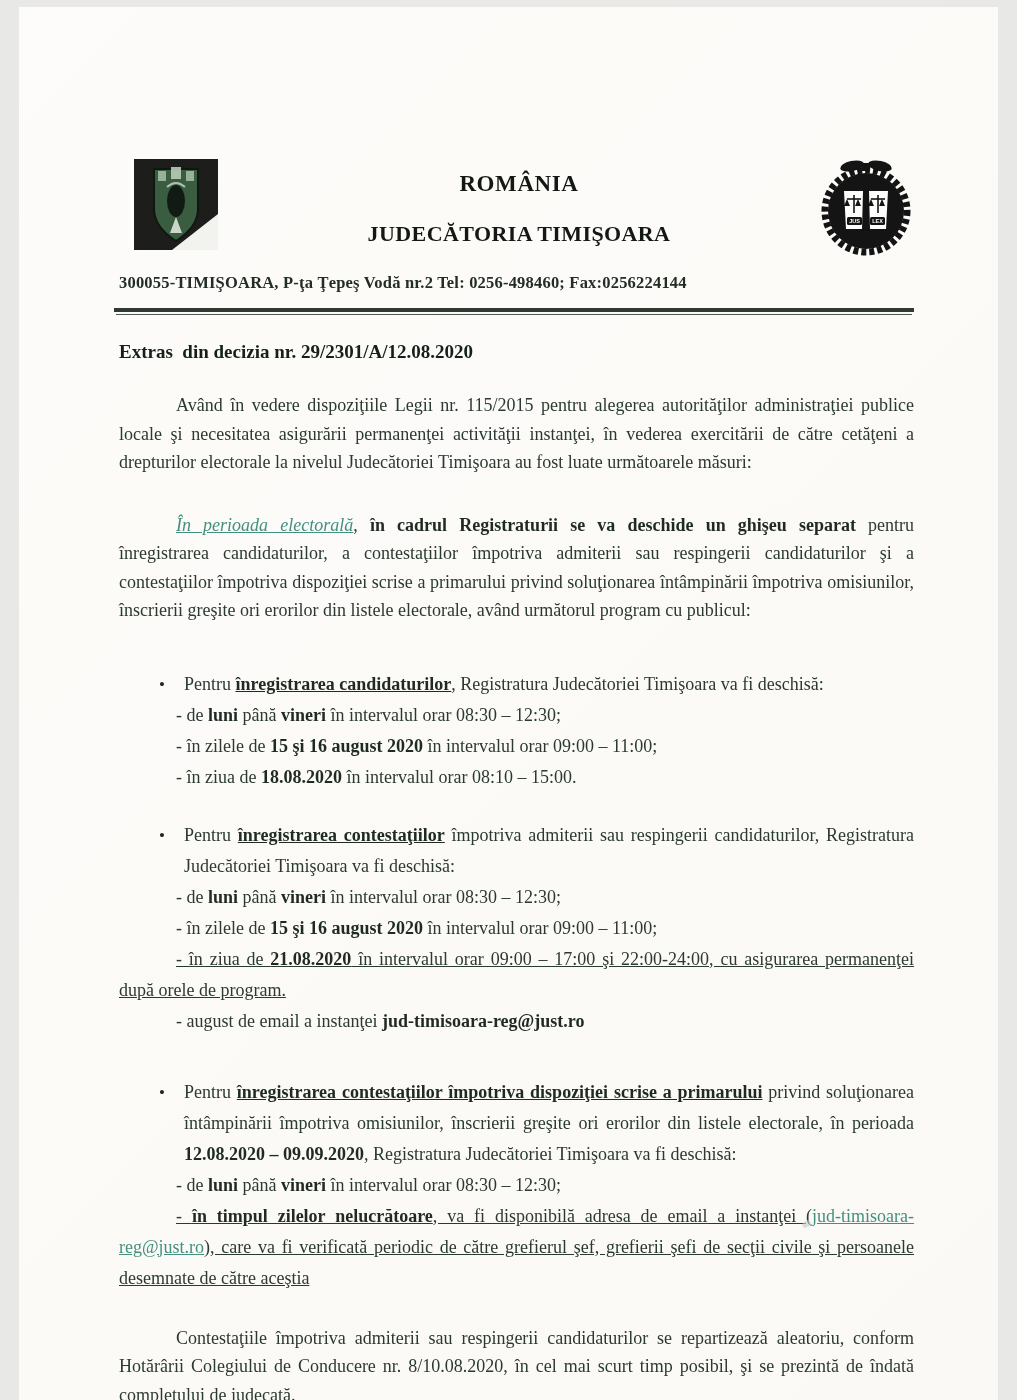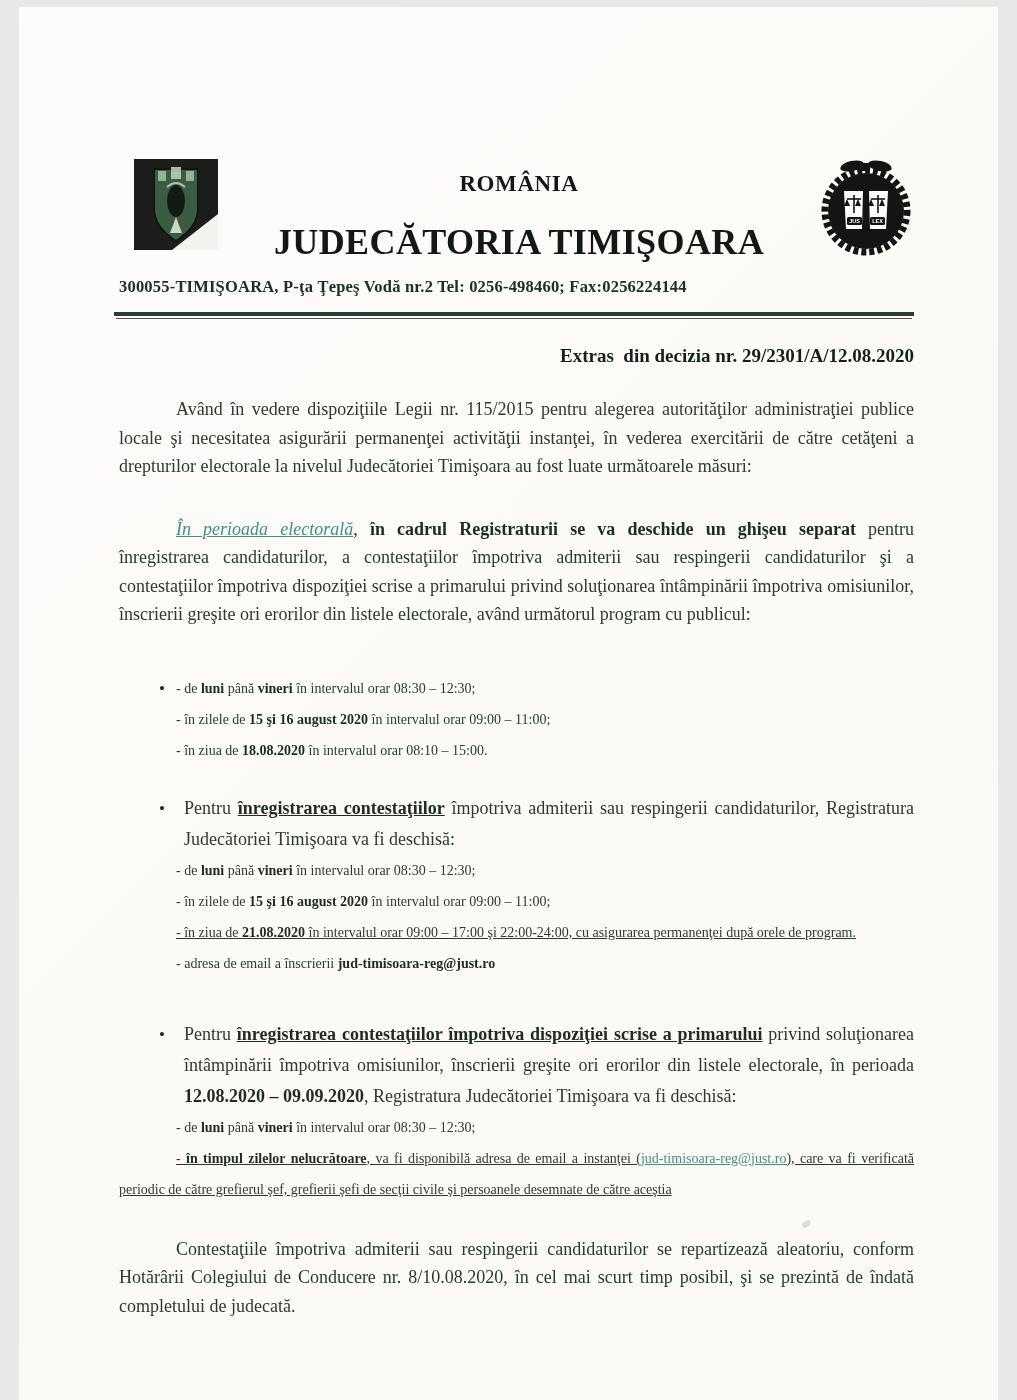--- a/index.html
+++ b/index.html
@@ -30,21 +30,21 @@
   }
   .logo-left { margin-left: 13px; flex: 0 0 auto; }
   .logo-right { margin-right: 0px; flex: 0 0 auto; }
   .head-center { flex: 1 1 auto; text-align: center; padding-top: 14px; }
   .country {
     font-size: 23px; font-weight: bold; letter-spacing: 0.6px;
     color: #141814;
   }
   .institution {
     margin-top: 24px;
-    font-size: 36px; font-weight: bold; letter-spacing: 0.4px;
+    font-size: 22px; font-weight: bold; letter-spacing: 0.4px;
     color: #141814;
   }
   .address {
     margin-top: 14px;
     margin-right: 110px;
     font-size: 16.5px;
     font-weight: bold;
     color: #222d26;
     letter-spacing: 0.2px;
   }
@@ -53,21 +53,21 @@
     margin-left: -5px;
     width: 800px;
     height: 4px;
     background: #2e3a33;
     border-bottom: 2px solid #fbfaf7;
     box-shadow: 0 3px 0 -2px #4d5a52;
   }
   
   .doc-title {
     margin-top: 27px;
-    text-align: right;
+    text-align: left;
     font-size: 19px;
     font-weight: bold;
     color: #16201a;
     white-space: pre-wrap;
   }
   .para {
     font-size: 18px;
     line-height: 28.5px;
     text-align: justify;
     margin: 0;
@@ -89,21 +89,21 @@
   }
   .bullet-dot {
     position: absolute;
     left: 40px;
     top: 0px;
     font-size: 17px;
     color: #1d2923;
   }
   .sub {
     padding-left: 57px;
-    font-size: 14px;
+    font-size: 18px;
     line-height: 31px;
     text-align: justify;
   }
   .sub.hang {
     padding-left: 0;
     text-indent: 57px;
     text-decoration: underline;
   }
   
   .b { font-weight: bold; color: #1f2a23; }
@@ -178,35 +178,36 @@
 
     <p class="para indent p-intro">Având în vedere dispoziţiile Legii nr. 115/2015 pentru alegerea autorităţilor administraţiei publice locale şi necesitatea asigurării permanenţei activităţii instanţei, în vederea exercitării de către cetăţeni a drepturilor electorale la nivelul Judecătoriei Timişoara au fost luate următoarele măsuri:</p>
 
     <p class="para indent p-electoral"><span class="i u teal">În perioada electorală</span><span>, </span><span class="b">în cadrul Registraturii se va deschide un ghişeu separat</span><span> pentru înregistrarea candidaturilor, a contestaţiilor împotriva admiterii sau respingerii candidaturilor şi a contestaţiilor împotriva dispoziţiei scrise a primarului privind soluţionarea întâmpinării împotriva omisiunilor, înscrierii greşite ori erorilor din listele electorale, având următorul program cu publicul:</span></p>
 
     <div class="bullets">
 
       <div class="bullet-section">
         <div class="bullet-main">
           <span class="bullet-dot">•</span>
+          <span><span>Pentru </span><span class="b u">înregistrarea candidaturilor</span><span>, Registratura Judecătoriei Timişoara va fi deschisă:</span></span>
         </div>
         <div class="sub"><span>- de </span><span class="b">luni</span><span> până </span><span class="b">vineri</span><span> în intervalul orar 08:30 – 12:30;</span></div>
         <div class="sub"><span>- în zilele de </span><span class="b">15 şi 16 august 2020</span><span> în intervalul orar 09:00 – 11:00;</span></div>
         <div class="sub"><span>- în ziua de </span><span class="b">18.08.2020</span><span> în intervalul orar 08:10 – 15:00.</span></div>
       </div>
 
       <div class="bullet-section bullet-sec-2">
         <div class="bullet-main">
           <span class="bullet-dot">•</span>
           <span><span>Pentru </span><span class="b u">înregistrarea contestaţiilor</span><span> împotriva admiterii sau respingerii candidaturilor, Registratura Judecătoriei Timişoara va fi deschisă:</span></span>
         </div>
         <div class="sub"><span>- de </span><span class="b">luni</span><span> până </span><span class="b">vineri</span><span> în intervalul orar 08:30 – 12:30;</span></div>
         <div class="sub"><span>- în zilele de </span><span class="b">15 şi 16 august 2020</span><span> în intervalul orar 09:00 – 11:00;</span></div>
         <div class="sub hang"><span>- în ziua de </span><span class="b">21.08.2020</span><span> în intervalul orar 09:00 – 17:00 şi 22:00-24:00, cu asigurarea permanenţei după orele de program.</span></div>
-        <div class="sub"><span>- adresa de email a înscrierii </span><span class="b">jud-timisoara-reg@just.ro</span></div>
+        <div class="sub"><span>- august de email a instanţei </span><span class="b">jud-timisoara-reg@just.ro</span></div>
       </div>
 
       <div class="bullet-section bullet-sec-3">
         <div class="bullet-main">
           <span class="bullet-dot">•</span>
           <span><span>Pentru </span><span class="b u">înregistrarea contestaţiilor împotriva dispoziţiei scrise a primarului</span><span> privind soluţionarea întâmpinării împotriva omisiunilor, înscrierii greşite ori erorilor din listele electorale, în perioada </span><span class="b">12.08.2020 – 09.09.2020</span><span>, Registratura Judecătoriei Timişoara va fi deschisă:</span></span>
         </div>
         <div class="sub"><span>- de </span><span class="b">luni</span><span> până </span><span class="b">vineri</span><span> în intervalul orar 08:30 – 12:30;</span></div>
         <div class="sub hang"><span>- </span><span class="b">în timpul zilelor nelucrătoare</span><span>, va fi disponibilă adresa de email a instanţei (</span><span class="u teal">jud-timisoara-reg@just.ro</span><span>), care va fi verificată periodic de către grefierul şef, grefierii şefi de secţii civile şi persoanele desemnate de către aceştia</span></div>
       </div>

